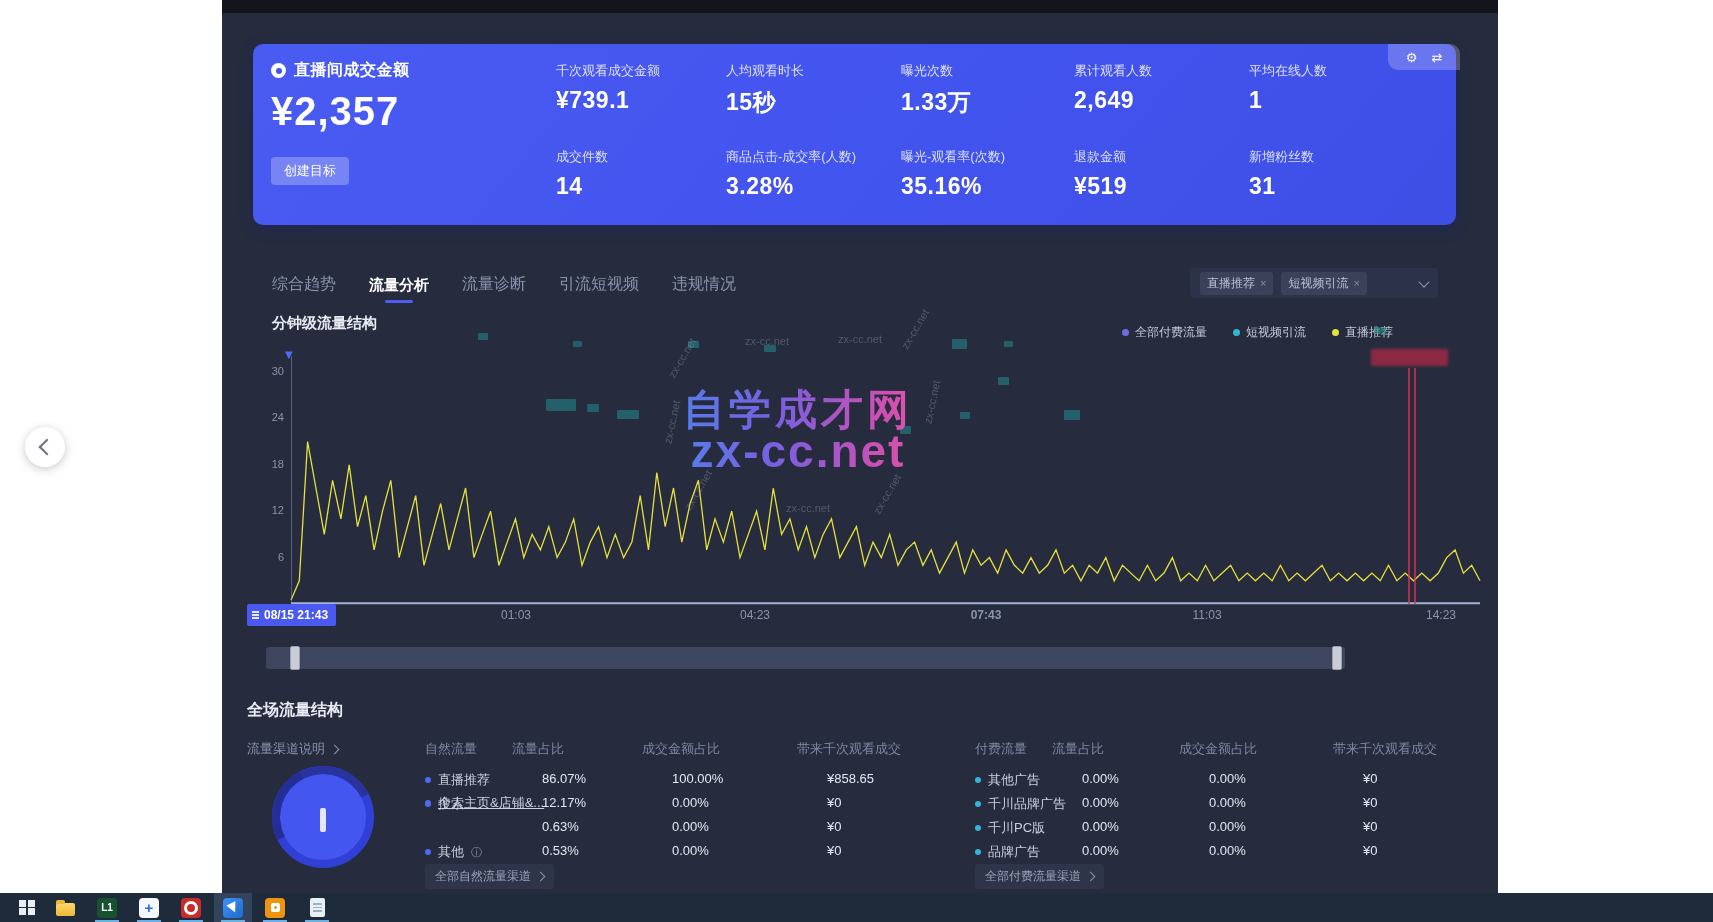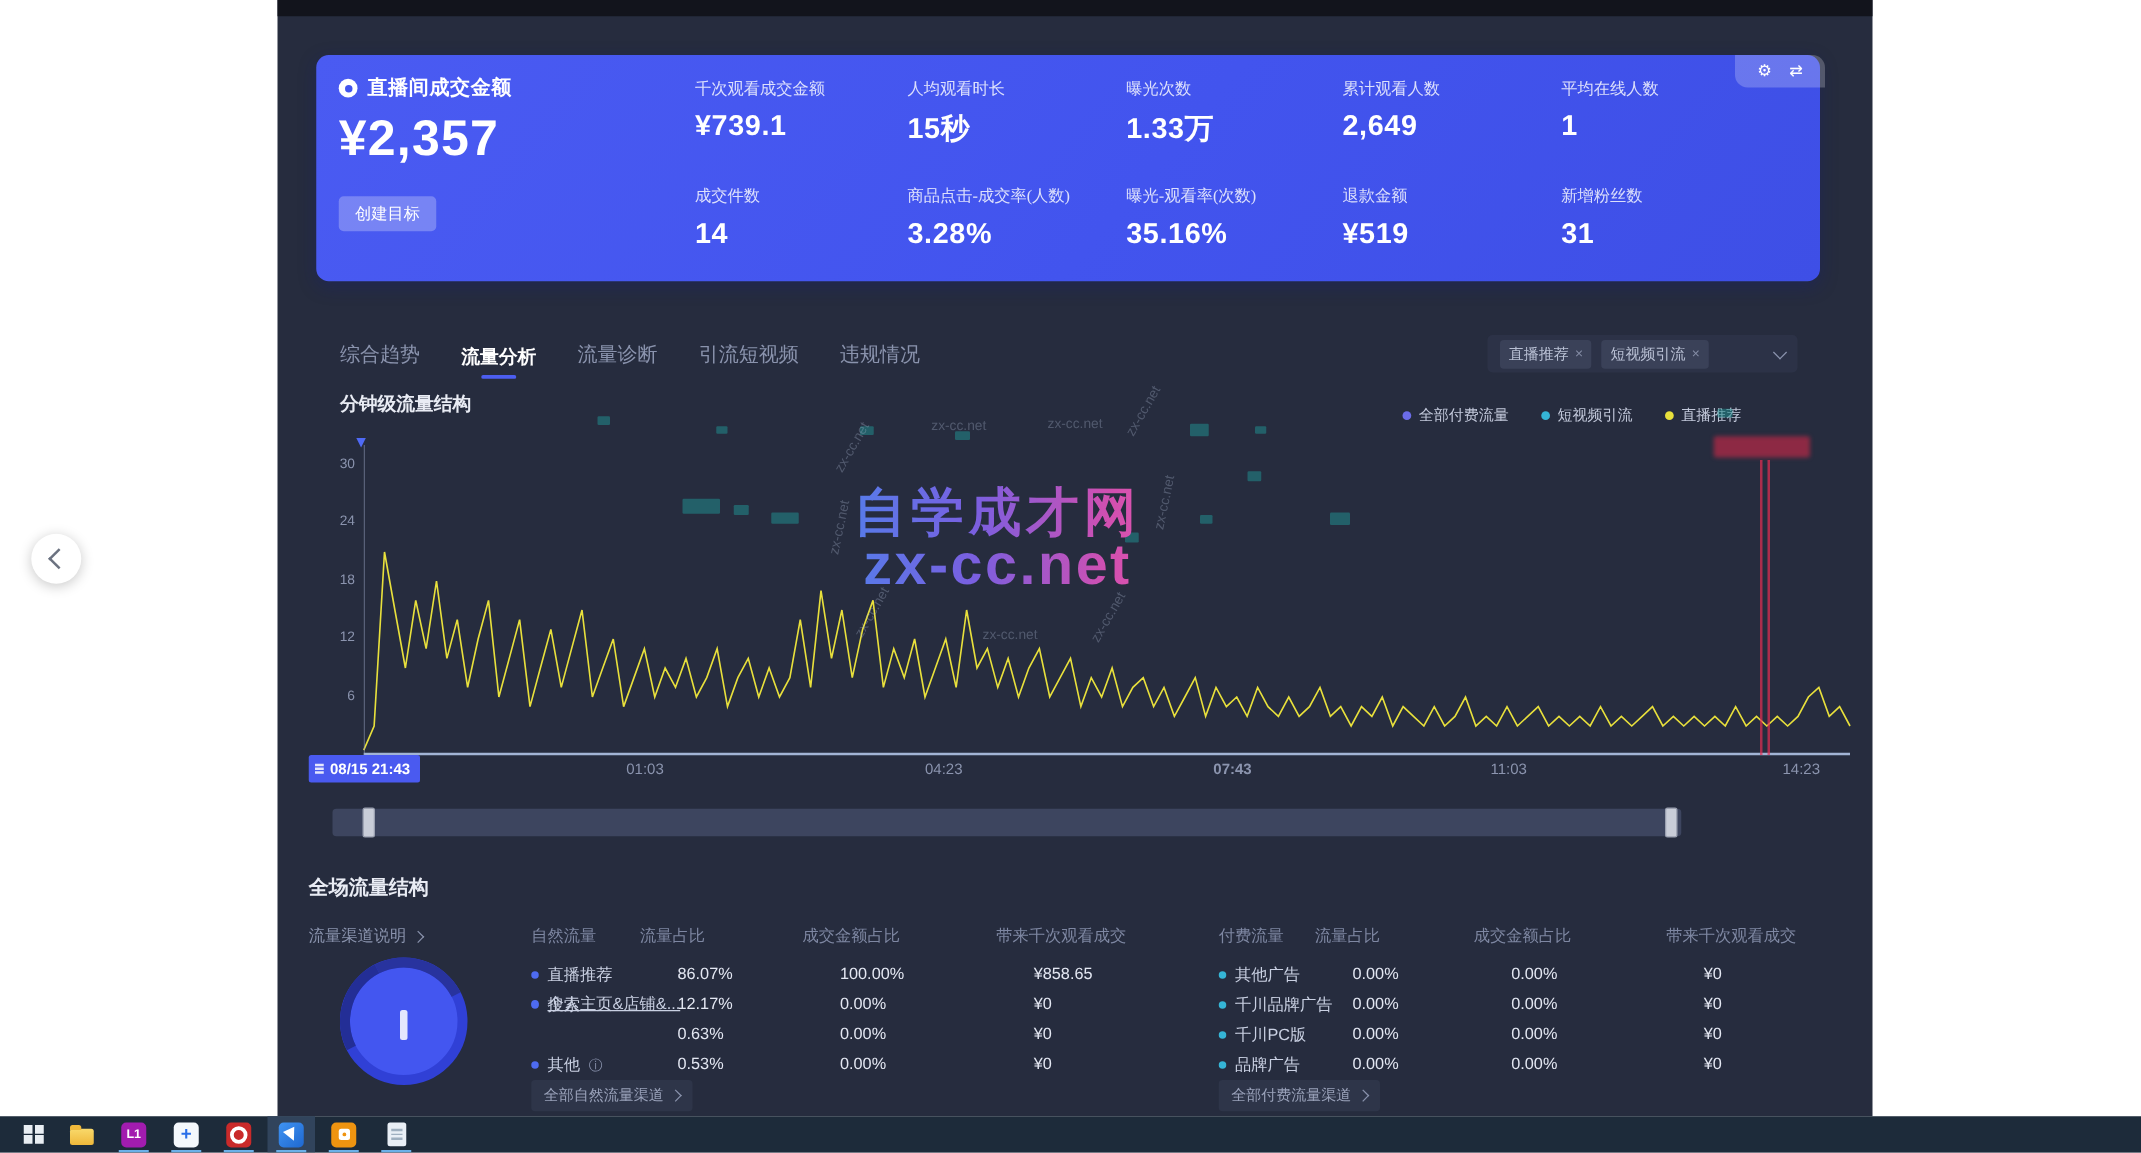--- a/index.html
+++ b/index.html
@@ -26,21 +26,21 @@
   .card-tools .tool{color:#fff;font-size:13px;line-height:1;font-family:"DejaVu Sans",sans-serif;}
   .card-primary{position:absolute;left:271px;top:60px;color:#fff;}
   .primary-row{display:flex;align-items:center;gap:8px;font-size:16px;font-weight:bold;letter-spacing:.5px;}
   .target-icon{width:15px;height:15px;border-radius:50%;background:#fff;display:inline-flex;align-items:center;justify-content:center;}
   .target-icon::after{content:"";width:6px;height:6px;border-radius:50%;background:#4254ee;}
   .primary-value{font-size:40px;font-weight:bold;margin-top:8px;letter-spacing:1px;}
   .goal-btn{position:absolute;left:271px;top:157px;padding:5px 13px;border-radius:4px;
             background:rgba(255,255,255,.26);color:#fff;font-size:13px;}
   .metrics{position:absolute;left:556px;top:62px;display:grid;
            grid-template-columns:170px 175px 173px 175px 150px;row-gap:30px;color:#fff;}
-  .m-label{font-size:13px;color:rgba(255,255,255,.82);font-family:Liberation Serif, serif;}
+  .m-label{font-size:13px;color:rgba(255,255,255,.82);}
   .m-value{font-size:23px;font-weight:bold;margin-top:7px;letter-spacing:.5px;}
 
   
   .tabs{position:absolute;left:272px;top:274px;display:flex;gap:33px;font-size:16px;color:#8a93ad;align-items:flex-end;}
   .tab{position:relative;padding-bottom:8px;}
   .tab.active{color:#ffffff;font-weight:bold;font-size:15px;}
   .tab.active::after{content:"";position:absolute;left:16px;right:16px;bottom:0;height:3px;background:#4c5ef0;border-radius:2px;}
 
   
   .filter{position:absolute;left:1190px;top:268px;width:248px;height:30px;background:#2c3247;border-radius:4px;
@@ -101,21 +101,21 @@
   
   .taskbar{position:absolute;left:0;top:893px;width:1713px;height:29px;background:#1d2b3a;}
   .task-btn{position:absolute;top:0;width:38px;height:29px;display:flex;align-items:center;justify-content:center;}
   .task-btn.active{background:#31445c;}
   .task-underline{position:absolute;bottom:0;left:7px;width:24px;height:2px;background:#6ab0e8;}
   .win-icon{display:grid;grid-template-columns:7px 7px;grid-template-rows:7px 7px;gap:1.5px;}
   .win-icon i{background:#e9eef3;}
   .folder-icon{width:19px;height:13px;background:linear-gradient(#f9d96b,#efb83b);border-radius:2px;position:relative;margin-top:3px;}
   .folder-icon::before{content:"";position:absolute;left:0;top:-3px;width:9px;height:4px;background:#efb83b;border-radius:2px 2px 0 0;}
   .sq-icon{width:20px;height:20px;border-radius:4px;display:flex;align-items:center;justify-content:center;color:#fff;font-weight:bold;font-size:10px;}
-  .icon-l1{background:#a21caf;}
+  .icon-l1{background:#14532d;}
   .icon-docs{background:#f4f8fc;color:#2a6fe8;font-size:15px;}
   .icon-opera{background:#c92a2a;}
   .icon-opera i{width:8px;height:8px;border:3px solid #fff;border-radius:50%;}
   .icon-pointer{background:linear-gradient(135deg,#3f93f2,#1f68d0);}
   .icon-pointer i{width:0;height:0;border-left:5px solid transparent;border-right:5px solid transparent;
                   border-bottom:10px solid #fff;transform:rotate(155deg);}
   .icon-rec{background:#ef9410;}
   .icon-rec i{width:9px;height:9px;background:#fff;border-radius:2px;position:relative;}
   .icon-rec i::after{content:"";position:absolute;left:3px;top:3px;width:3px;height:3px;background:#ef9410;border-radius:50%;}
   .icon-notepad{width:15px;height:19px;background:#e9eff6;border-radius:2px;display:flex;flex-direction:column;justify-content:center;gap:2px;align-items:center;}

